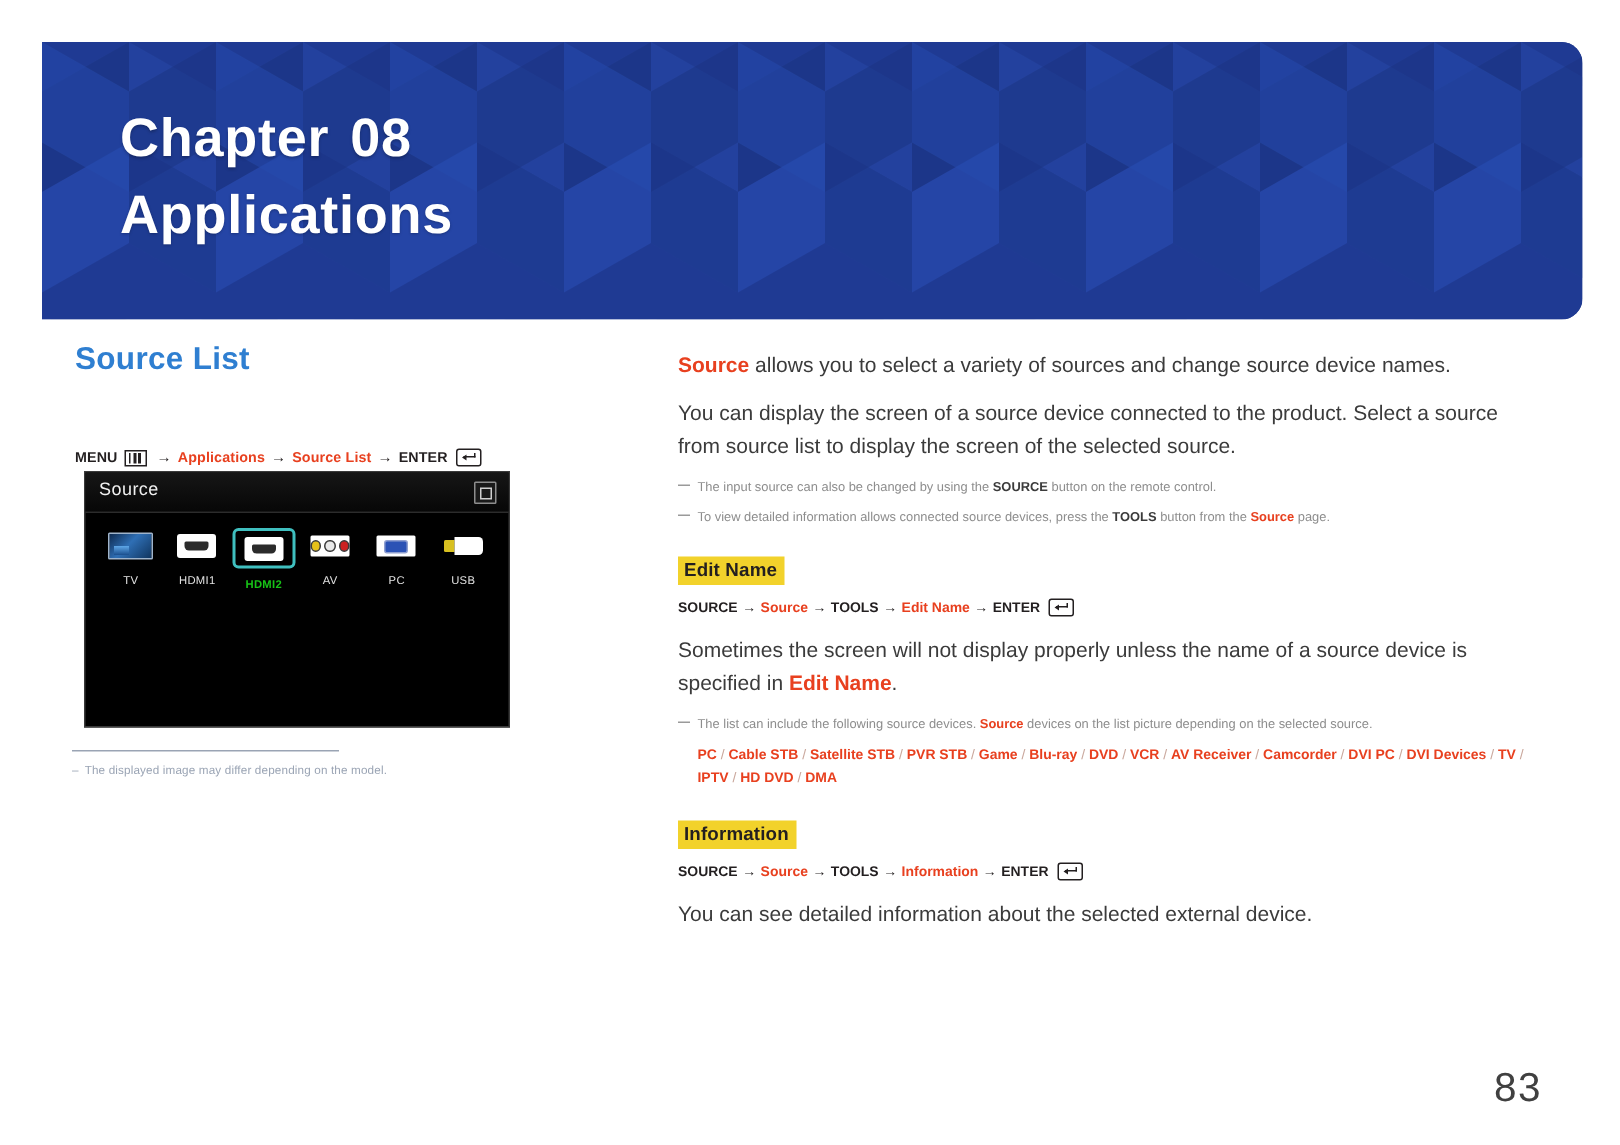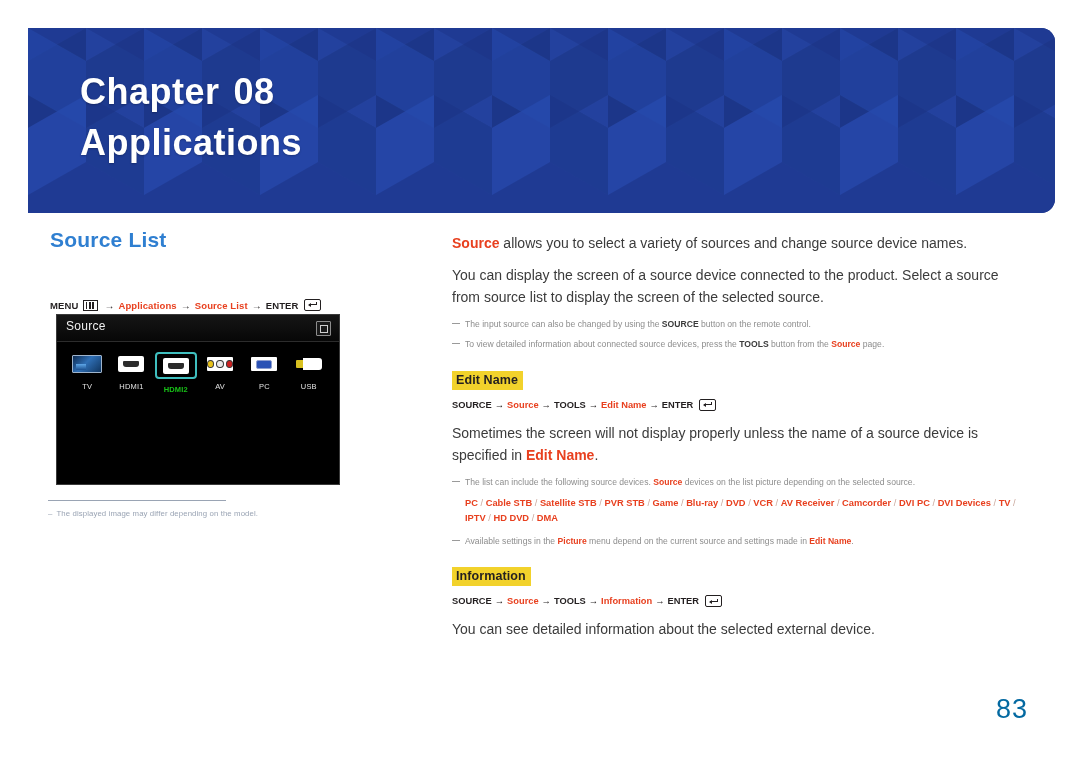--- a/index.html
+++ b/index.html
@@ -359,23 +359,23 @@
     gap: 3px;
     white-space: nowrap;
   }
   .sub-path .hl { color: #e8401f; }
   .sub-path .arrow { font-weight: normal; }
 
   
   .page-num {
     position: absolute;
     right: 52px;
-    bottom: 38px;
+    bottom: 22px;
     font-size: 27px;
-    color: #0369a1;
+    color: #404040;
     letter-spacing: 1px;
   }
 </style>
 </head>
 <body>
 
 <div class="banner">
   <svg class="banner-cubes" viewBox="0 0 1027 185" preserveAspectRatio="none">
     <defs>
       <pattern id="cubes" width="116" height="200" patternUnits="userSpaceOnUse">
@@ -498,21 +498,21 @@
   </p>
 
   <p class="para">You can display the screen of a source device connected to the product. Select a source from source list to display the screen of the selected source.</p>
 
   <p class="note">
     <span>The input source can also be changed by using the </span><span class="bold">SOURCE</span><span> button on the remote control.</span>
   </p>
 
 
   <p class="note">
-    <span>To view detailed information about connected source devices, press the </span><span class="bold">TOOLS</span><span> button from the </span><span class="red">Source</span><span> page.</span>
+    <span>To view detailed information allows connected source devices, press the </span><span class="bold">TOOLS</span><span> button from the </span><span class="red">Source</span><span> page.</span>
   </p>
 
   
   <div class="yellow-head">Edit Name</div>
 
   <div class="sub-path">
     <span>SOURCE</span>
     <span class="arrow">→</span>
     <span class="hl">Source</span>
     <span class="arrow">→</span>
@@ -528,23 +528,20 @@
     <span>Sometimes the screen will not display properly unless the name of a source device is specified in </span><span class="red">Edit Name</span><span>.</span>
   </p>
 
 
   <p class="note">
     <span>The list can include the following source devices. </span><span class="red">Source</span><span> devices on the list picture depending on the selected source.</span>
   </p>
 
   <div class="device-list"><span>PC</span><span class="sep"> / </span><span>Cable STB</span><span class="sep"> / </span><span>Satellite STB</span><span class="sep"> / </span><span>PVR STB</span><span class="sep"> / </span><span>Game</span><span class="sep"> / </span><span>Blu-ray</span><span class="sep"> / </span><span>DVD</span><span class="sep"> / </span><span>VCR</span><span class="sep"> / </span><span>AV Receiver</span><span class="sep"> / </span><span>Camcorder</span><span class="sep"> / </span><span>DVI PC</span><span class="sep"> / </span><span>DVI Devices</span><span class="sep"> / </span><span>TV</span><span class="sep"> / </span><span>IPTV</span><span class="sep"> / </span><span>HD DVD</span><span class="sep"> / </span><span>DMA</span></div>
 
-  <p class="note">
-    <span>Available settings in the </span><span class="red">Picture</span><span> menu depend on the current source and settings made in </span><span class="red">Edit Name</span><span>.</span>
-  </p>
 
   
   <div class="yellow-head">Information</div>
 
   <div class="sub-path">
     <span>SOURCE</span>
     <span class="arrow">→</span>
     <span class="hl">Source</span>
     <span class="arrow">→</span>
     <span>TOOLS</span>

